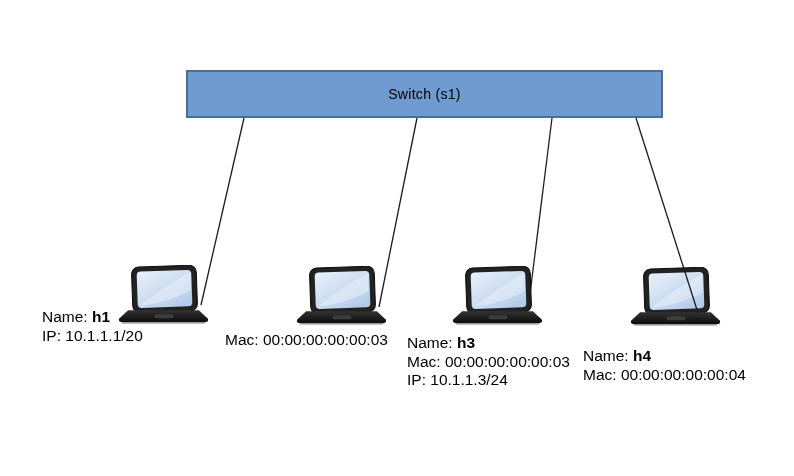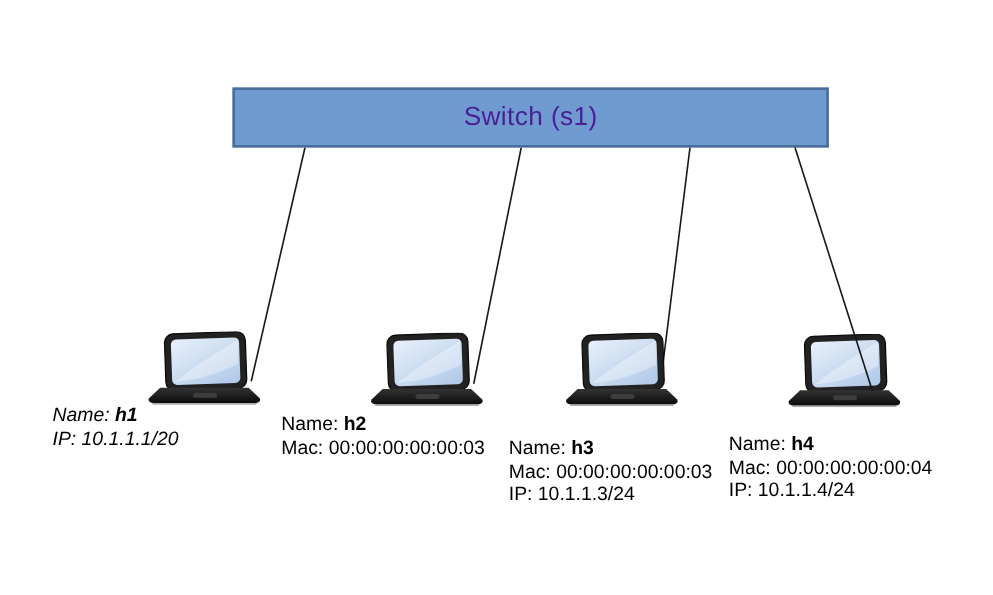--- a/index.html
+++ b/index.html
@@ -16,40 +16,40 @@
   .lines-over{z-index:4;}
   .switch-node{
     position:absolute;left:186px;top:70px;width:477px;height:48px;
     background:#6f9bd1;
     border:2px solid #4a6d99;
     box-sizing:border-box;
     display:flex;align-items:center;justify-content:center;
     z-index:2;
   }
   .switch-label{
-    font-size:21px;
-    color:#4c1d95;
+    font-size:14px;
+    color:#000000;
     letter-spacing:0.3px;
   }
   .host-icon{position:absolute;width:91px;height:59px;z-index:3;}
   .host-icon svg{width:100%;height:100%;display:block;}
   .icon-h1{left:118px;top:265px;}
   .icon-h2{left:296px;top:266px;}
   .icon-h3{left:452px;top:266px;}
   .icon-h4{left:630px;top:267px;}
   .host-label{
     position:absolute;
     font-size:15.5px;line-height:18.5px;
     white-space:nowrap;
     z-index:2;
   }
   .host-label b{font-weight:bold;}
-  .label-h1{left:42px;top:324px;font-style:italic;}
+  .label-h1{left:42px;top:308px;}
   .label-h2{left:225px;top:331px;}
-  .label-h3{left:407px;top:350px;}
+  .label-h3{left:407px;top:334px;}
   .label-h4{left:583px;top:347px;}
   .defs-holder{position:absolute;width:0;height:0;overflow:hidden;}
 </style>
 </head>
 <body>
 
 <div class="canvas">
 
   <svg class="defs-holder" aria-hidden="true">
     <defs>
@@ -108,29 +108,27 @@
   <svg class="layer lines-over">
     <line x1="636" y1="118" x2="698" y2="313" stroke="#1a1a1a" stroke-width="1.3"></line>
   </svg>
 
   <div class="host-label label-h1">
     <div><span>Name:</span> <b>h1</b></div>
     <div><span>IP:</span> <span>10.1.1.1/20</span></div>
   </div>
 
   <div class="host-label label-h2">
-    <div><span>Name:</span> <b>h2</b></div>
     <div><span>Mac:</span> <span>00:00:00:00:00:03</span></div>
   </div>
 
   <div class="host-label label-h3">
     <div><span>Name:</span> <b>h3</b></div>
     <div><span>Mac:</span> <span>00:00:00:00:00:03</span></div>
     <div><span>IP:</span> <span>10.1.1.3/24</span></div>
   </div>
 
   <div class="host-label label-h4">
     <div><span>Name:</span> <b>h4</b></div>
     <div><span>Mac:</span> <span>00:00:00:00:00:04</span></div>
-    <div><span>IP:</span> <span>10.1.1.4/24</span></div>
   </div>
 
 </div>
 
 </body></html>

